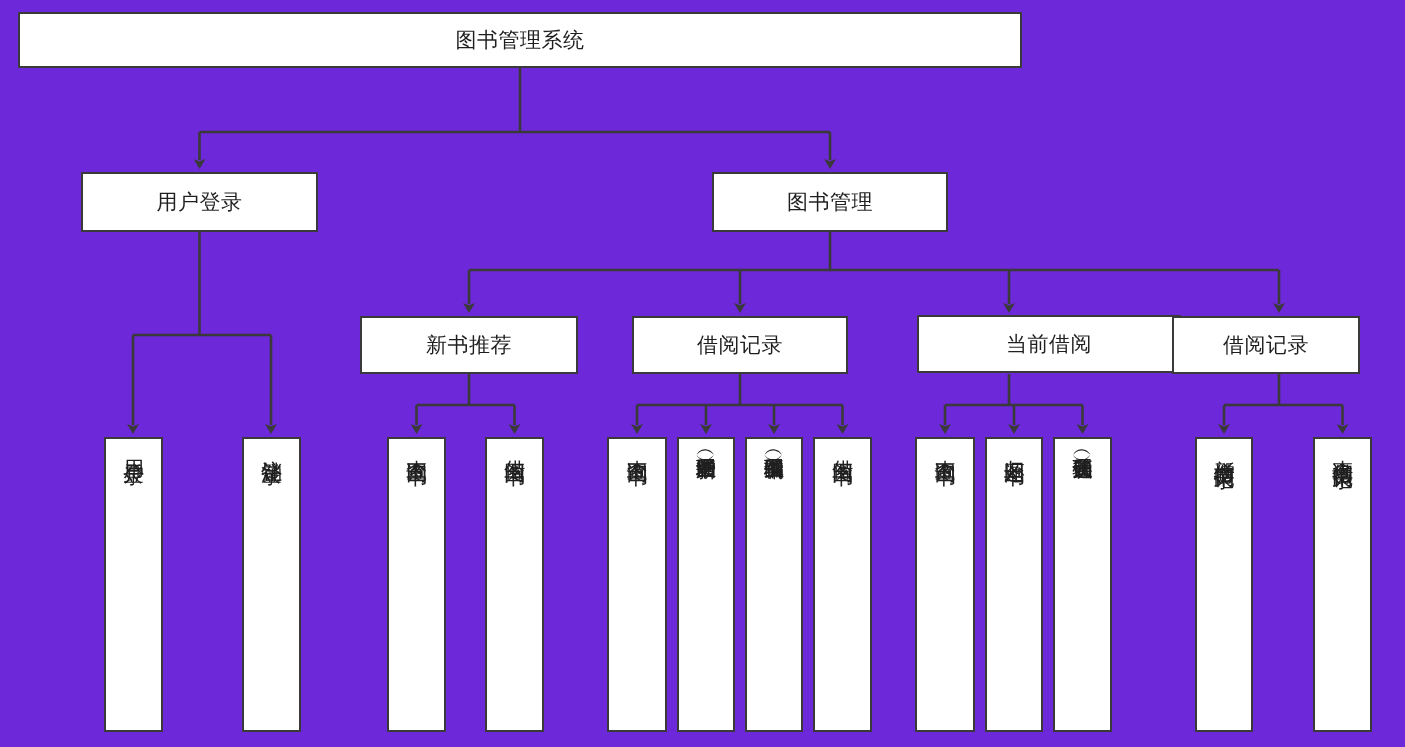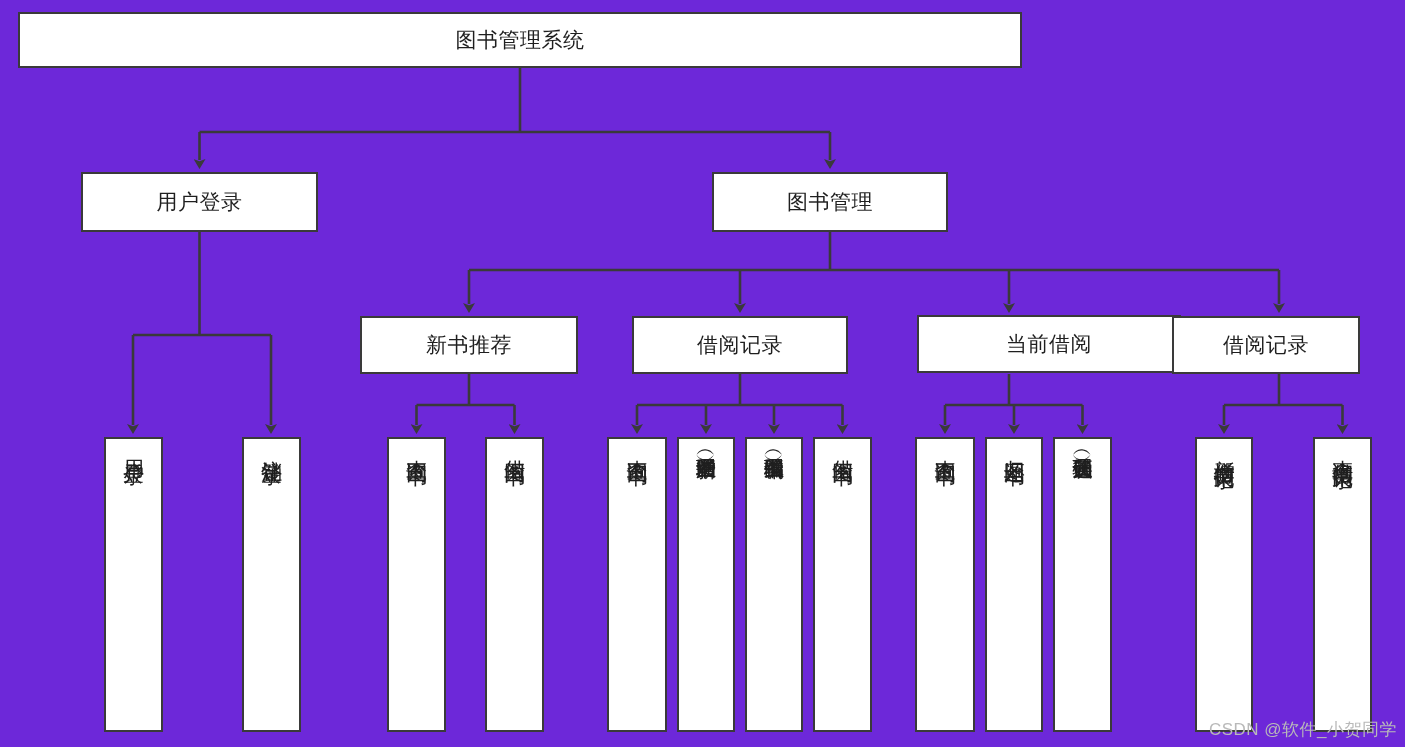--- a/index.html
+++ b/index.html
@@ -186,14 +186,13 @@
   <div class="node leaf tall" id="node-leaf-10" style="left: 1053px; top: 437px; width: 59px; height: 295px;">
     <span class="label">确认归还（管理员）</span>
   </div>
   <div class="node leaf" id="node-leaf-11" style="left: 1195px; top: 437px; width: 58px; height: 295px;">
     <span class="label">新增借阅记录</span>
   </div>
   <div class="node leaf" id="node-leaf-12" style="left: 1313px; top: 437px; width: 59px; height: 295px;">
     <span class="label">查询借阅记录</span>
   </div>
 
-  <div id="watermark">CSDN @软件_小贺同学</div>
 </div>
 
 </body></html>

